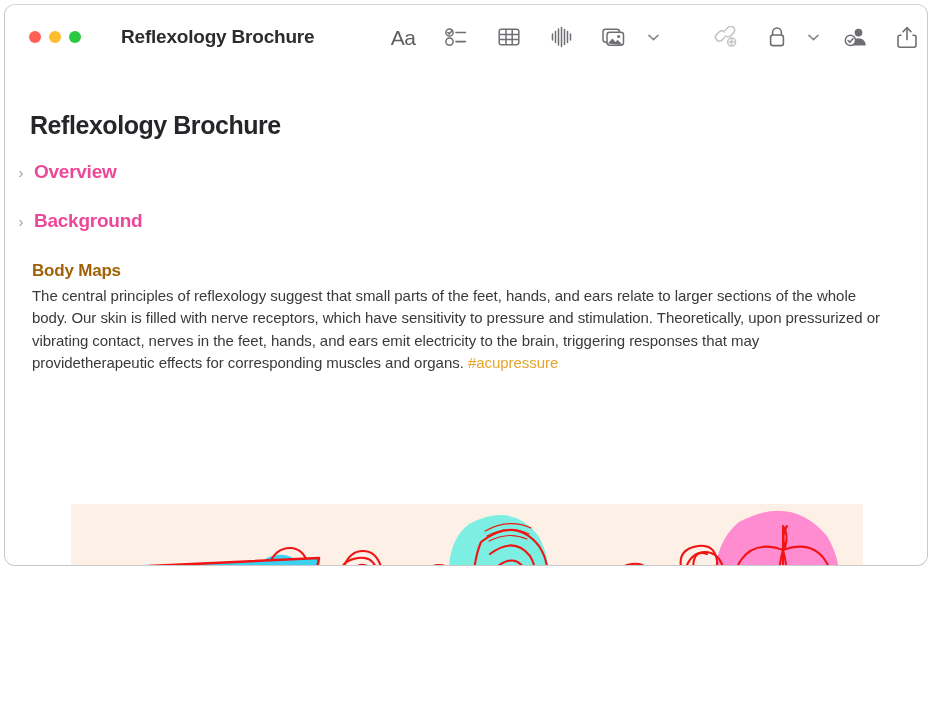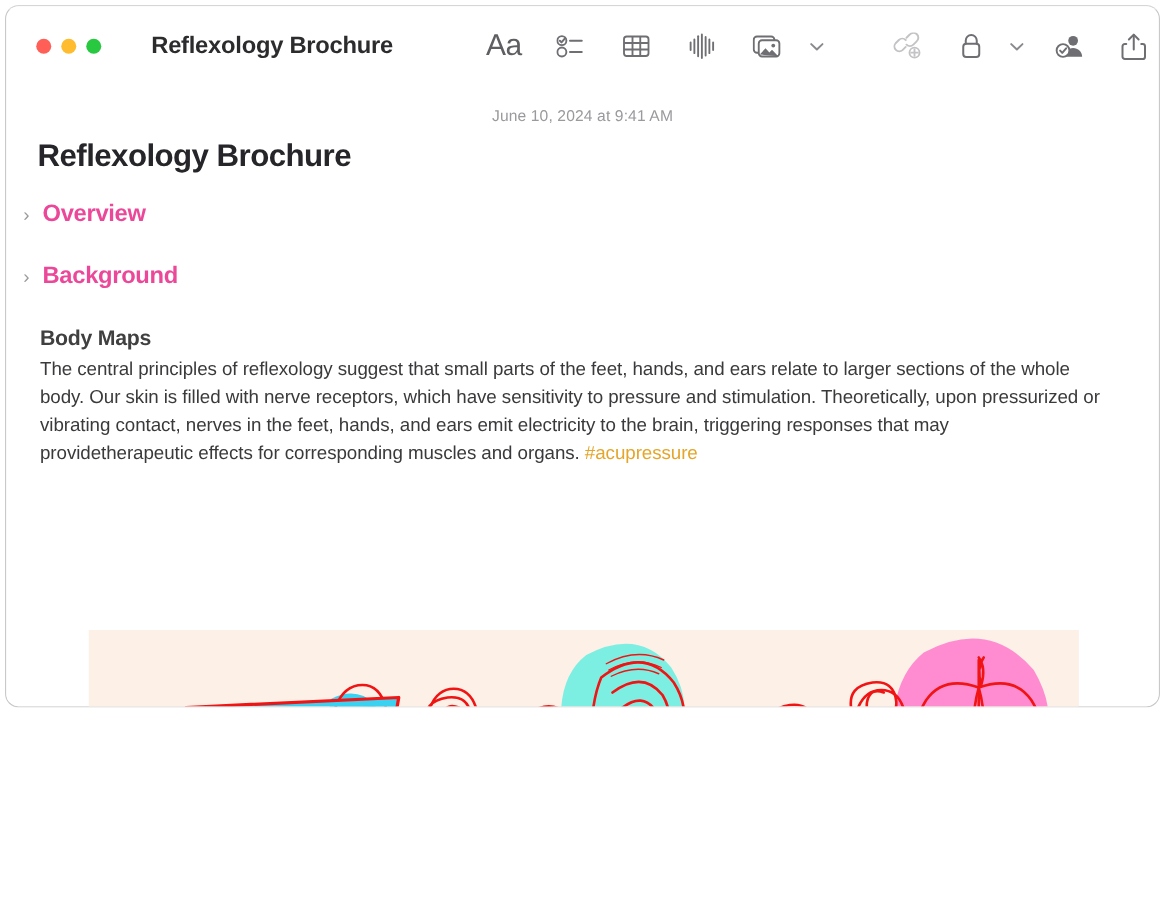--- a/index.html
+++ b/index.html
@@ -93,21 +93,21 @@
   .tb-chev {
     width: 13px;
     height: 28px;
     display: flex;
     align-items: center;
     justify-content: center;
     color: #8a8a8e;
     margin-left: -6px;
   }
   .aa-label {
-    font-size: 24px;
+    font-size: 21px;
     font-weight: 400;
     color: #5f5f63;
     line-height: 1;
     letter-spacing: -0.5px;
   }
 
   
   .note-body {
     position: relative;
     width: 100%;
@@ -158,21 +158,21 @@
   }
   #sec-overview   { top: 93px; }
   #sec-background { top: 142px; }
 
   .subheading {
     position: absolute;
     left: 27px;
     top: 193px;
     font-size: 17px;
     font-weight: 700;
-    color: #404040;
+    color: #a16207;
     letter-spacing: -0.2px;
   }
   .paragraph {
     position: absolute;
     left: 27px;
     top: 217px;
     width: 848px;
     font-size: 15px;
     line-height: 22.4px;
     color: #3a3a3c;
@@ -325,21 +325,20 @@
               <path d="M7.1 5.6L11 1.7l3.9 3.9" stroke-linecap="round" stroke-linejoin="round"></path>
             </svg>
           </span>
         </div>
 
       </div>
     </div>
 
     <div class="note-body">
 
-      <div class="note-date">June 10, 2024 at 9:41 AM</div>
 
       <div class="note-title">Reflexology Brochure</div>
 
       <div class="section-head" id="sec-overview">
         <span class="chev">›</span>
         <span class="label">Overview</span>
       </div>
 
       <div class="section-head" id="sec-background">
         <span class="chev">›</span>

